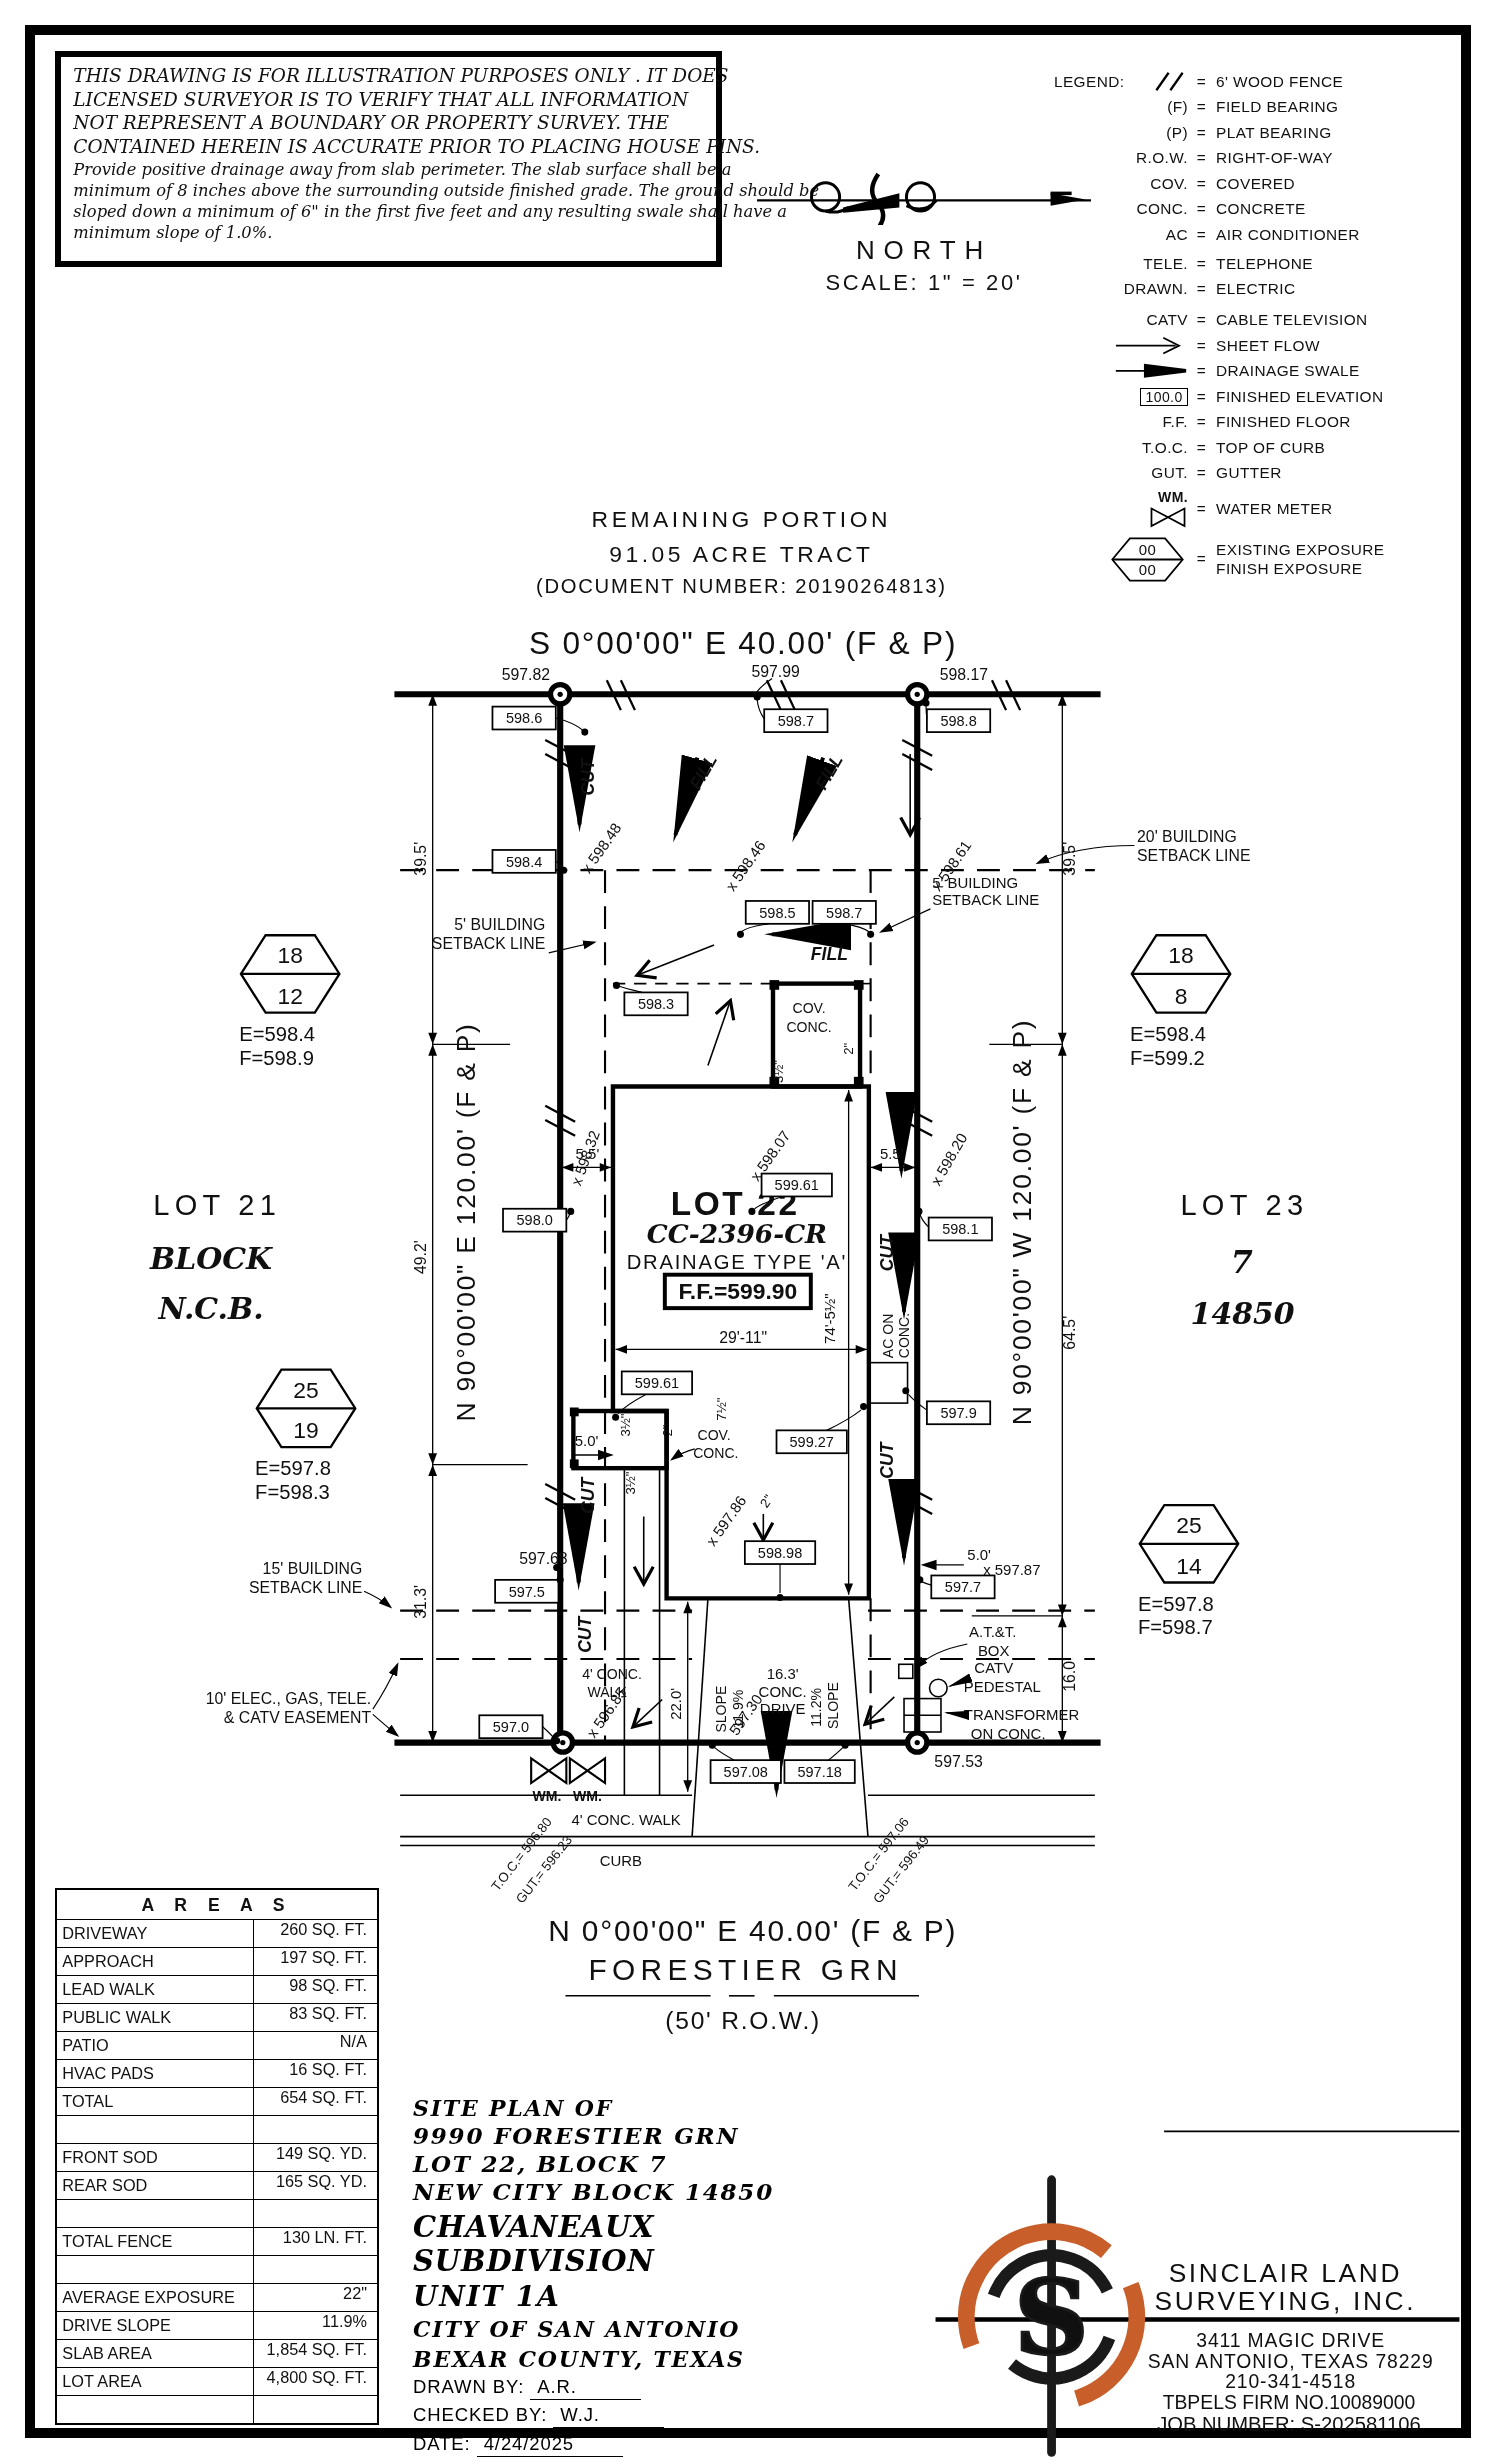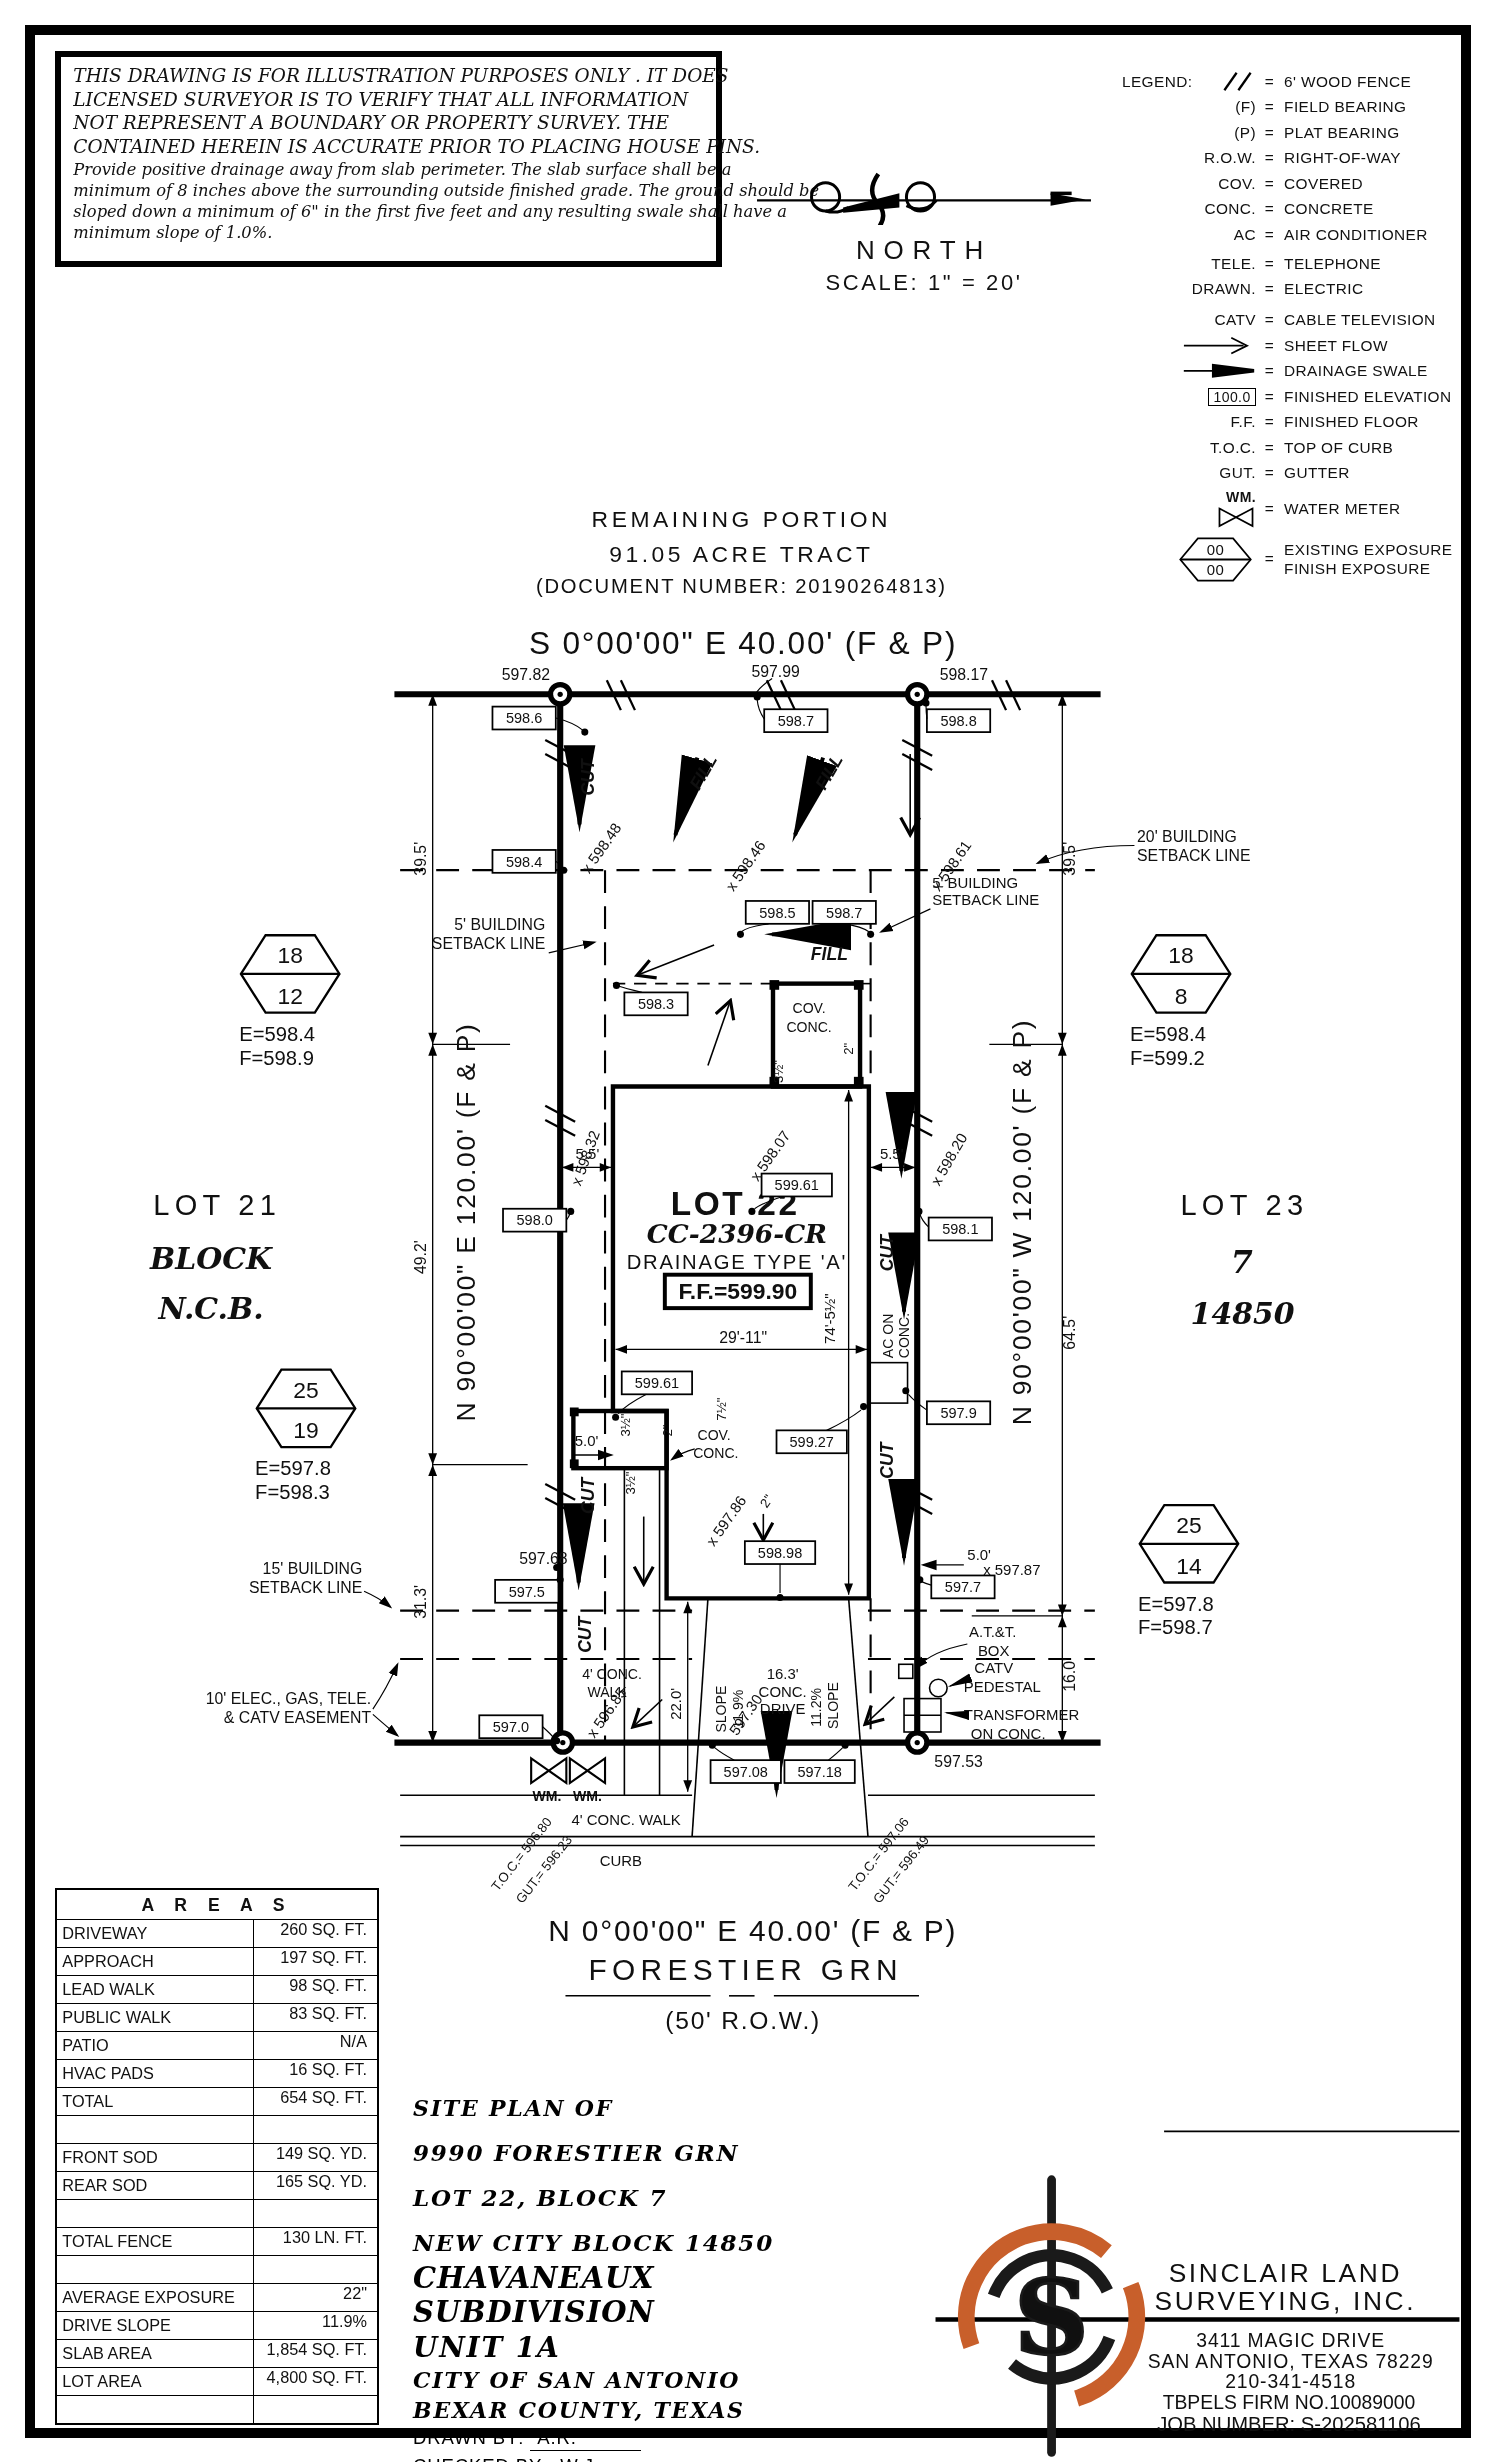--- a/index.html
+++ b/index.html
@@ -7,40 +7,40 @@
   #frame{position:absolute;left:24.6px;top:24.6px;width:1446px;height:2413px;border:10.6px solid #000;box-sizing:border-box;}
   
   #disclaimer{position:absolute;left:55px;top:51px;width:667px;height:216px;border:6.2px solid #000;box-sizing:border-box;padding:7px 10.6px 5.3px 12.3px;background:#fff;}
   #disclaimer .p1{font-family:"DejaVu Serif",serif;font-style:italic;font-size:18.5px;line-height:1.28;white-space:nowrap;}
   #disclaimer .p2{font-family:"DejaVu Serif",serif;font-style:italic;font-size:16.3px;line-height:1.3;white-space:nowrap;}
   
   #north{position:absolute;left:748px;top:167px;width:352px;text-align:center;}
   #north .nlabel{font-size:26px;letter-spacing:8.8px;margin-top:7px;}
   #north .nscale{font-size:22px;letter-spacing:2.6px;margin-top:3.5px;}
   
-  #legend{position:absolute;left:1122px;top:69px;width:359px;}
+  #legend{position:absolute;left:1054px;top:69px;width:359px;}
   .leg-row{display:flex;align-items:center;min-height:25.5px;font-size:15.4px;letter-spacing:0.4px;}
   .leg-sym{width:134px;text-align:right;padding-right:8.8px;flex:none;display:flex;justify-content:flex-end;align-items:center;}
   .leg-eq{width:19.3px;flex:none;}
   .leg-lab{flex:1;}
   .leg-title{position:absolute;left:0;top:3.5px;font-size:15.4px;}
   .leg-fencesvg,.leg-arrow{display:block;}
   .leg-box{border:1.8px solid #000;padding:0 4.4px;font-size:14px;}
   .leg-2line{line-height:1.25;}
   
   #areas{position:absolute;left:55px;top:1888px;width:324px;border:2.6px solid #000;box-sizing:border-box;background:#fff;}
   #areas .hd{height:30px;border-bottom:1.8px solid #000;text-align:center;font-size:17.6px;font-weight:bold;letter-spacing:8px;padding-top:5.3px;box-sizing:border-box;}
   .arow{display:flex;height:27px;border-bottom:1.8px solid #000;font-size:16.3px;align-items:flex-start;}
   .arow:last-child{border-bottom:none;}
   .arow .al{flex:1;padding-left:5.3px;border-right:1.8px solid #000;height:100%;display:flex;align-items:center;}
   .arow .av{width:113px;text-align:right;padding-right:10px;}
   
   #titleblock{position:absolute;left:413px;top:2095px;width:492px;text-align:left;font-family:"DejaVu Serif",serif;font-style:italic;font-weight:bold;color:#000000;}
   #titleblock .t1{font-size:22px;letter-spacing:1.8px;}
-  #titleblock .t2{font-size:23px;letter-spacing:1.8px;margin-top:18px;}
+  #titleblock .t2{font-size:23px;letter-spacing:1.8px;margin-top:1px;}
   #titleblock .t5{font-size:29px;letter-spacing:0.9px;margin-top:5px;}
   #titleblock .t6{font-size:28px;letter-spacing:1.8px;margin-top:1.8px;}
   #titleblock .t7{font-size:22px;letter-spacing:1.8px;margin-top:3.5px;}
   #titleblock .sig{font-family:"Liberation Sans",sans-serif;font-style:normal;font-weight:normal;font-size:18.5px;margin-top:4.4px;letter-spacing:0.9px;}
   #titleblock .sig .v{display:inline-block;min-width:97px;border-bottom:1.8px solid #000;padding:0 7px 0.9px 7px;}
   svg text{font-family:"Liberation Sans",sans-serif;fill:#101010;}
   .mid{text-anchor:middle;}
   .end{text-anchor:end;}
   .b{font-weight:bold;}
   .i{font-style:italic;}

